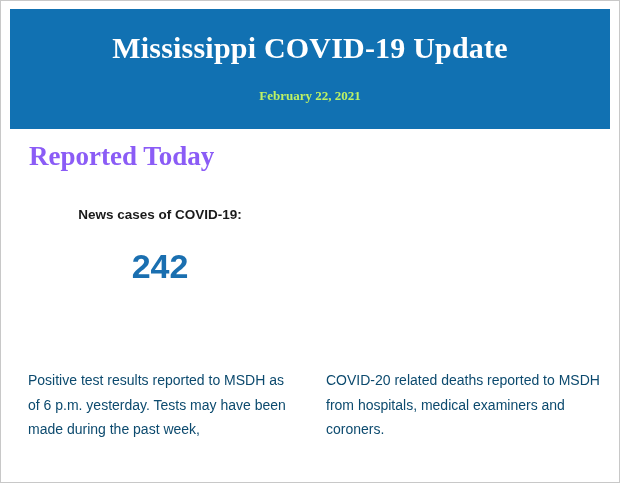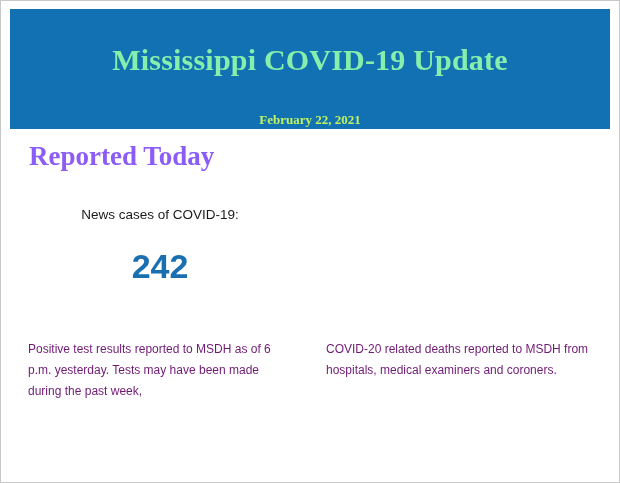--- a/index.html
+++ b/index.html
@@ -25,23 +25,23 @@
     position: absolute;
     left: 9px;
     top: 8px;
     width: 600px;
     height: 120px;
     background: #1171b2;
     text-align: center;
     box-sizing: border-box;
   }
   .header-title {
-    margin: 12px;
+    margin: 0;
     padding-top: 22px;
-    color: #86efac;
+    color: #ffffff;
     font-family: "Liberation Serif", serif;
     font-weight: bold;
     font-size: 30px;
     letter-spacing: 0.2px;
     line-height: 1.1;
   }
   .header-date {
     margin: 0;
     padding-top: 24px;
     color: #bef264;
@@ -67,21 +67,21 @@
     display: flex;
     flex-direction: row;
   }
   .stat-col {
     width: 50%;
     box-sizing: border-box;
     text-align: center;
   }
   .stat-label {
     font-size: 13.5px;
-    font-weight: normal;
+    font-weight: bold;
     color: #1a1a1a;
     line-height: 1.3;
   }
   .stat-value {
     margin-top: 25px;
     font-size: 34px;
     font-weight: bold;
     line-height: 1;
   }
   .stat-value.cases { color: #1a6fb0; }
@@ -91,23 +91,24 @@
     position: absolute;
     left: 9px;
     top: 338px;
     width: 600px;
     display: flex;
     flex-direction: row;
   }
   .desc-col {
     width: 50%;
     box-sizing: border-box;
-    font-size: 12px;
-    color: #701a75;
+    font-size: 14px;
+    color: #0c4a6e;
     line-height: 1.75;
+    margin-top: 29px;
   }
   .desc-col.left {
     padding-left: 18px;
     padding-right: 18px;
   }
   .desc-col.right {
     padding-left: 16px;
     padding-right: 10px;
   }
 </style>

